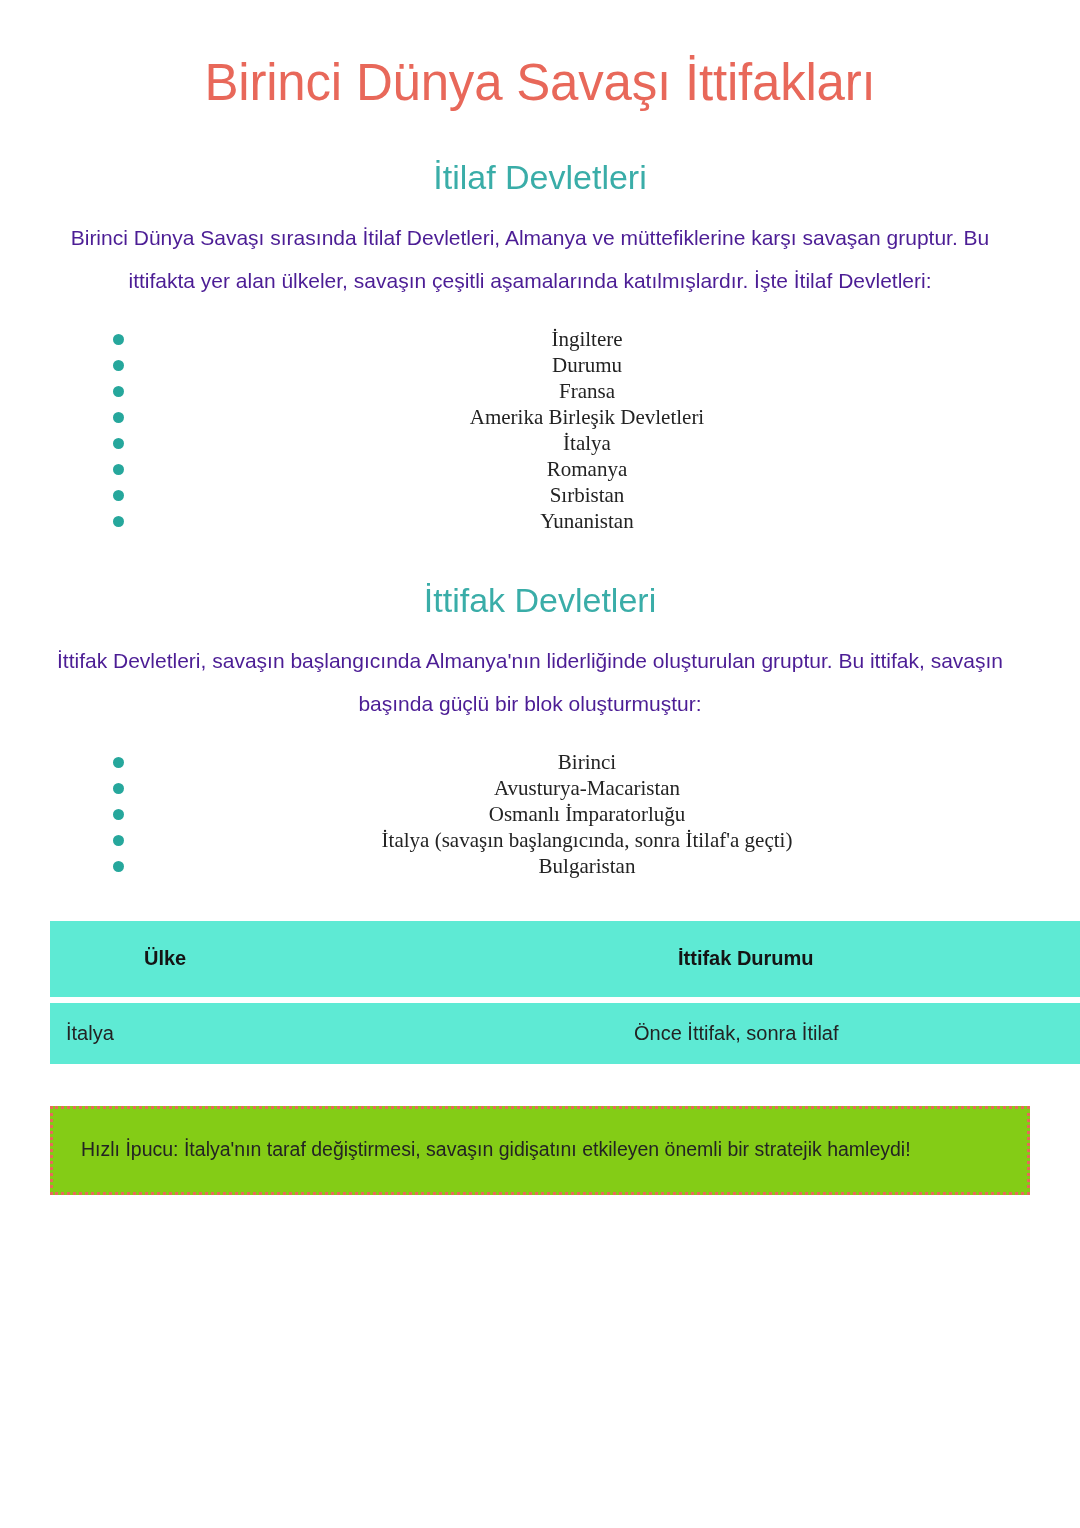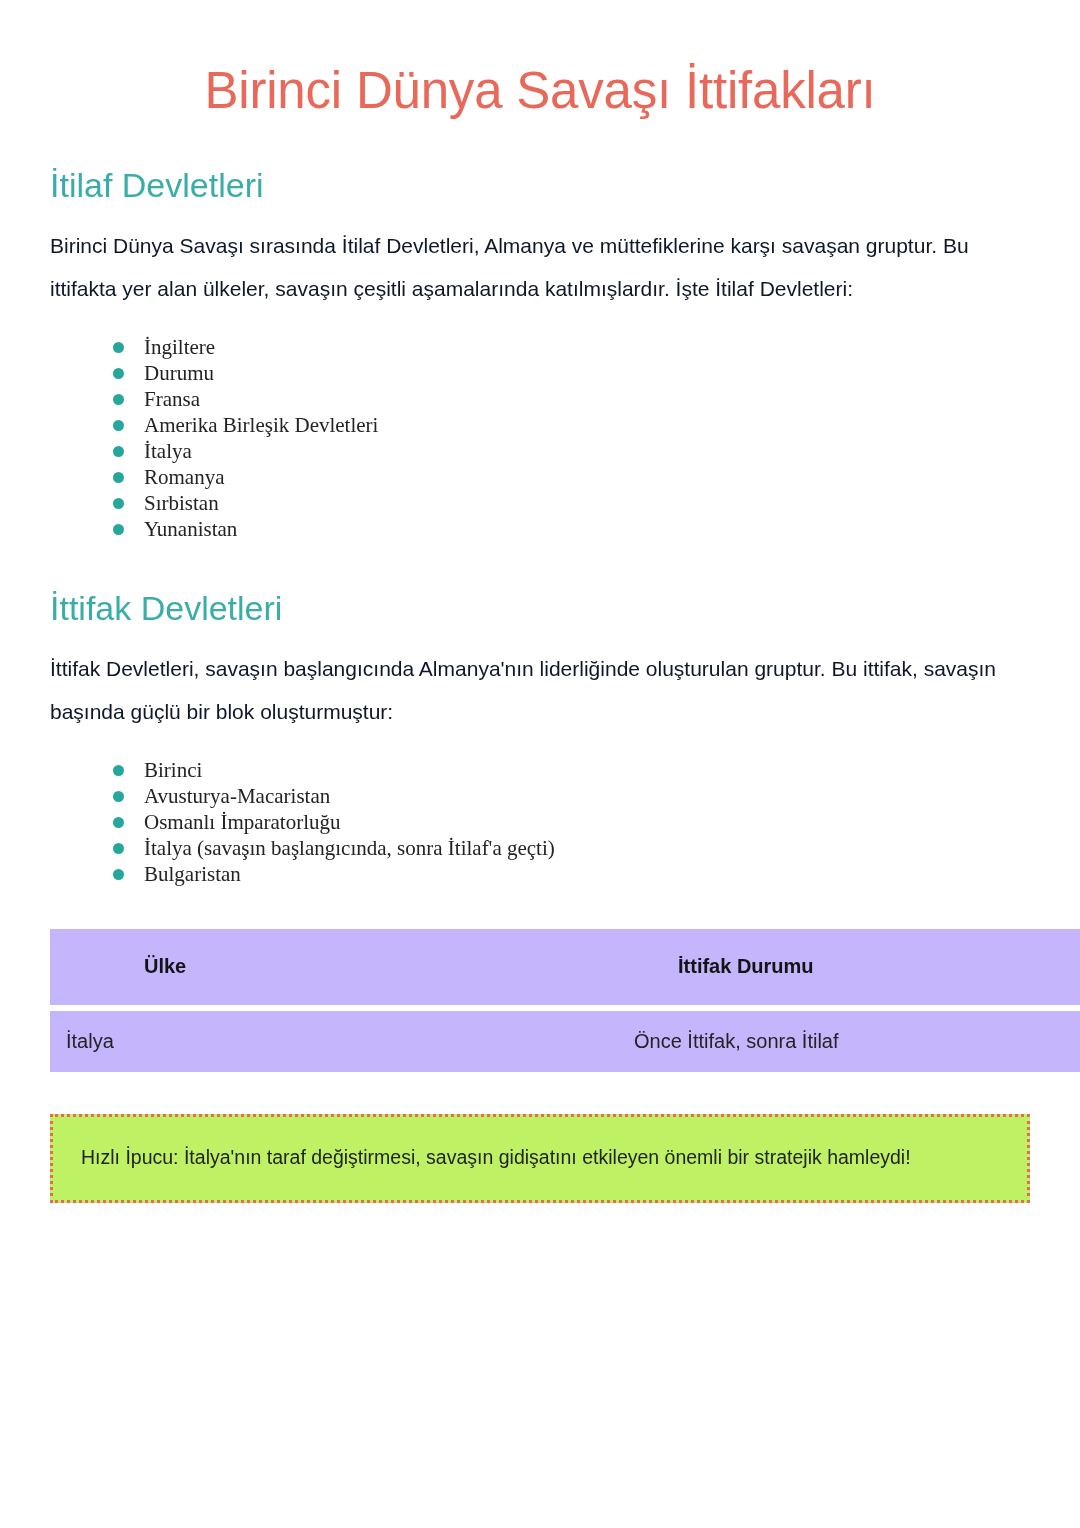--- a/index.html
+++ b/index.html
@@ -27,46 +27,47 @@
   .doc-header {
     padding-top: 46px;
     text-align: center;
   }
   .doc-title {
     font-size: 51px;
     font-weight: 400;
     color: #e8685a;
     letter-spacing: -0.2px;
     line-height: 1.12;
-    margin: 16px;
+    margin: 8px;
     white-space: nowrap;
   }
   .doc-subtitle {
     font-size: 21.5px;
     font-weight: 400;
     color: #6e6e6e;
     margin: 15px 0 0 0;
     line-height: 1.2;
   }
 
   
   .section {
     margin-top: 46px;
+    text-align: center;
   }
   .section-heading {
     font-size: 34px;
     font-weight: 400;
     color: #3aada8;
     margin: 0 0 18px 0;
     line-height: 1.2;
   }
   .body-text {
     font-size: 21px;
     font-weight: 400;
-    color: #0f172a;
+    color: #4c1d95;
     line-height: 43px;
     margin: 0;
     max-width: 960px;
   }
 
   
   .bullet-list {
     list-style: none;
     margin: 24px 0 0 0;
     padding: 0 0 0 63px;
@@ -95,21 +96,21 @@
   
   .data-table {
     width: 980px;
     border-collapse: separate;
     border-spacing: 0 6px;
     margin-top: 36px;
     table-layout: fixed;
   }
   .data-table th,
   .data-table td {
-    background: #c4b5fd;
+    background: #5eead4;
     font-size: 20px;
     font-weight: 400;
     text-align: left;
     border: none;
   }
   .data-table th {
     font-weight: 700;
     color: #141414;
     padding: 22px 0 22px 0;
     height: 32px;
@@ -123,21 +124,21 @@
   .data-table td.col-country { padding-left: 16px; }
   .data-table td.col-status  { padding-left: 0px; }
   .col-w-1 { width: 490px; }
   .col-w-2 { width: 490px; }
 
   
   .tip-box {
     margin-top: 36px;
     width: 980px;
     box-sizing: border-box;
-    background: #bef264;
+    background: #84cc16;
     border: 3px dotted #e8685a;
     padding: 25px 28px 27px 28px;
   }
   .tip-text {
     font-size: 19.5px;
     line-height: 31px;
     color: #232323;
     margin: 0;
   }
 </style>

